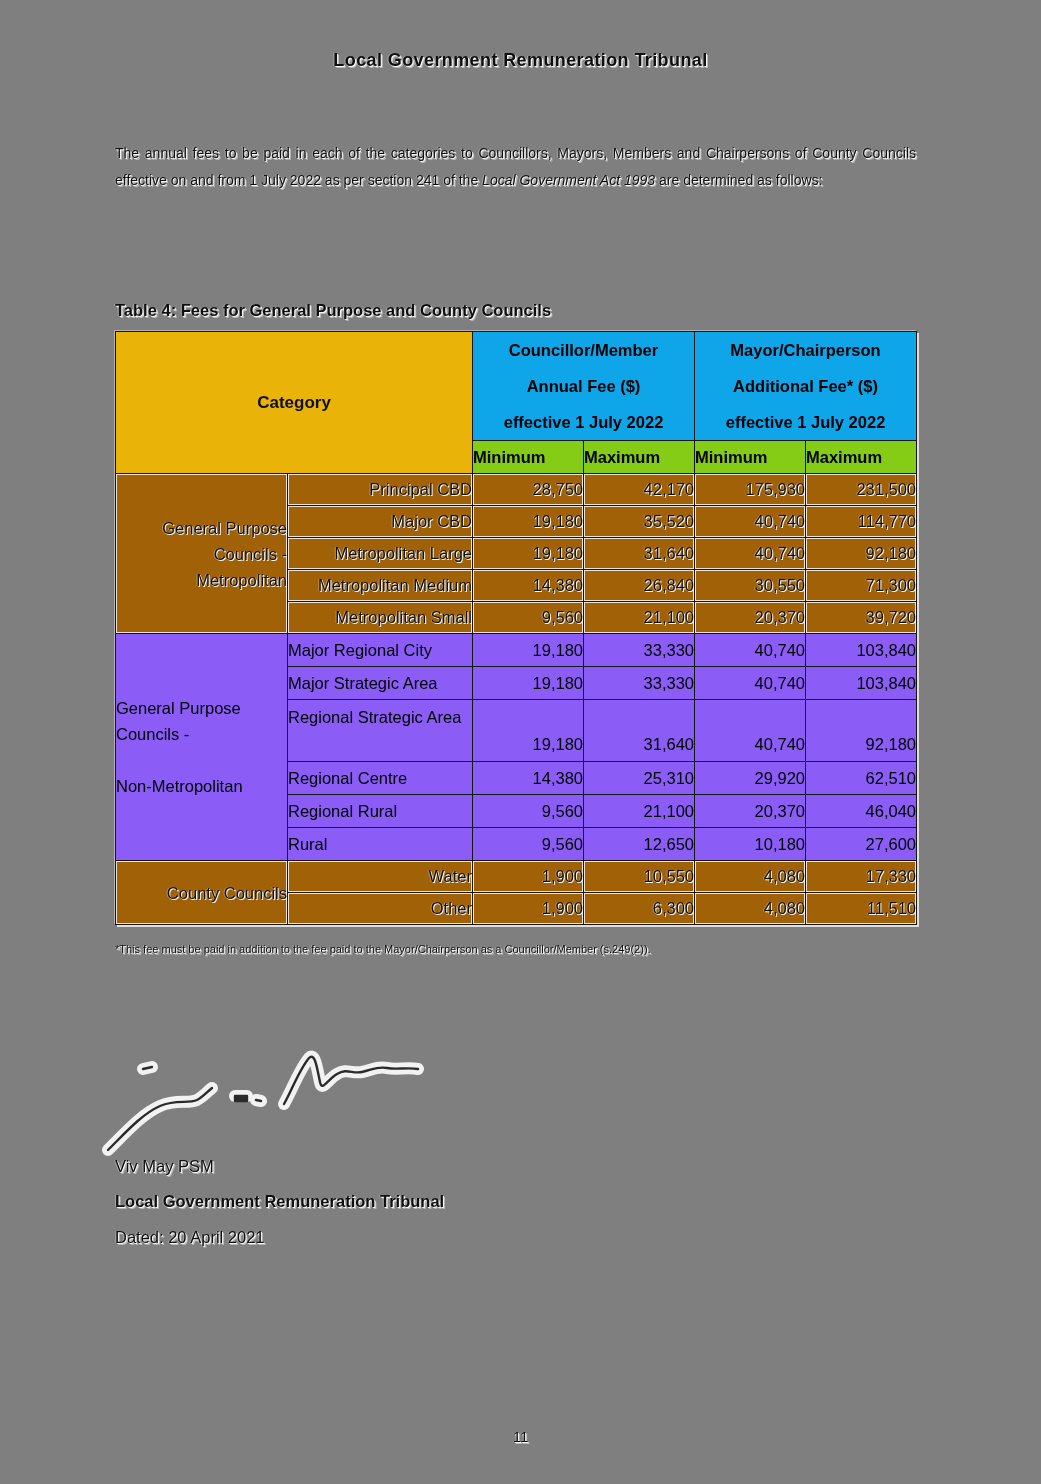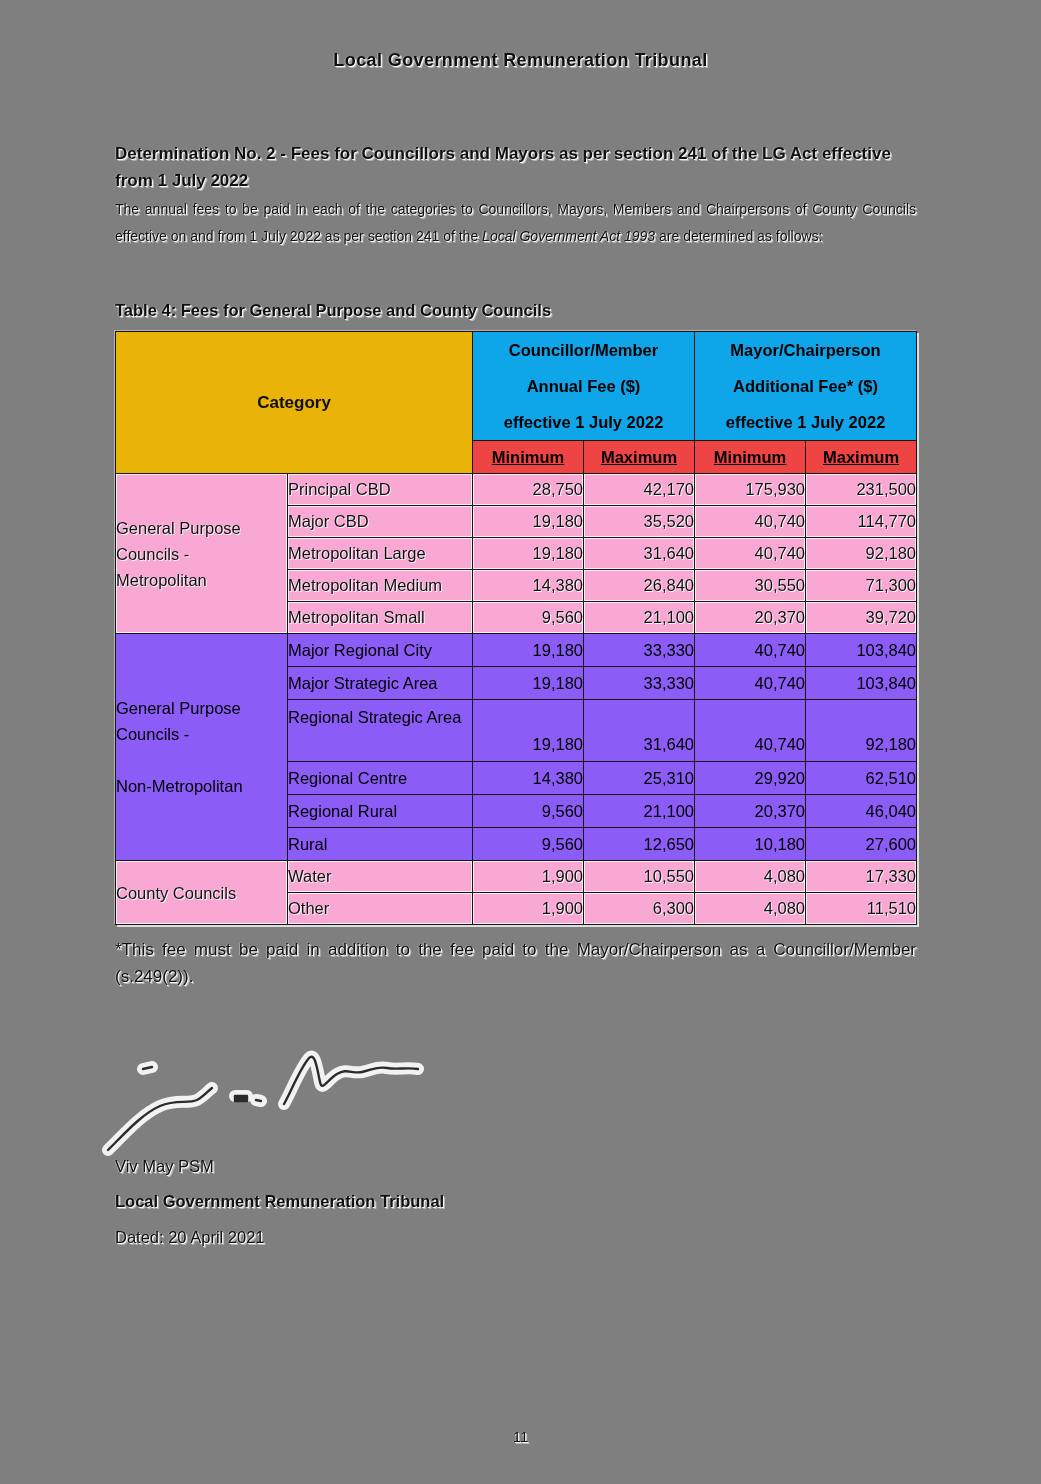--- a/index.html
+++ b/index.html
@@ -51,66 +51,65 @@
   table.fees colgroup col.c-sub{width:185px;}
   table.fees colgroup col.c-num{width:111px;}
   td.hdr{
     background:#0ea5e9;color:#000;
     font-weight:bold;text-align:center;
     white-space:pre-line;line-height:36px;
     border-bottom:2px solid #161616;
   }
   td.cat-hdr{background:#eab308;font-weight:bold;text-align:center;font-size:17px;border-bottom:2px solid #161616;}
   td.subhdr{
-    background:#ef4444;color:#000;font-weight:bold;text-align:center;
+    background:#84cc16;color:#000;font-weight:bold;
     border-bottom:2px solid #161616;
-    text-decoration:underline;
   }
   tr.h1{height:106px;}
   tr.h2{height:33px;}
   tr.r32{height:32px;}
   tr.r33{height:33px;}
   tr.rtall{height:62px;padding-left:27px;}
   td.group{
     white-space:pre-line;line-height:26px;
     padding-left:9px;text-align:left;vertical-align:middle;margin-top:48px;
   }
   td.subcat{padding-left:8px;text-align:left;}
   td.num{padding-right:14px;text-align:right;}
   
   tr.shaded td, td.gshaded{
-    background:#f9a8d4;
+    background:#a16207;
     box-shadow:inset 0 0 0 1px rgba(249,249,249,.85);
     color:#101010;
     text-shadow:1px 1px 0 #f8f8f8, -1px 0 0 rgba(255,255,255,.3);
+    text-align:right;
   }
   
   tr.light td, td.glight{
     background:#8b5cf6;color:#000;text-shadow:none;
   }
   tr.rtall td.num{vertical-align:bottom;padding-bottom:7px;}
   tr.rtall td.subcat{vertical-align:top;padding-top:5px;line-height:25px;}
   .footnote{
     position:absolute;top:936px;left:115px;width:801px;
-    font-size:17px;line-height:27px;text-align:justify;
+    font-size:11px;line-height:27px;text-align:justify;
     -moz-text-align-last:left;text-align-last:left;
   }
   .signature{position:absolute;top:1042px;left:98px;width:340px;height:120px;}
   .sig-name{position:absolute;top:1157px;left:115px;font-size:16.5px;}
   .sig-org{position:absolute;top:1192px;left:115px;font-size:16.5px;font-weight:bold;}
   .sig-date{position:absolute;top:1228px;left:115px;font-size:16.5px;}
   .page-num{position:absolute;top:1428px;left:0;width:100%;text-align:center;font-size:15px;}
 </style>
 </head>
 <body>
 
 <div class="doc-title emb">Local Government Remuneration Tribunal</div>
 
 <div class="section">
-  <p class="det-heading emb">Determination No. 2 - Fees for Councillors and Mayors as per section 241 of the LG Act effective from 1 July 2022</p>
   <p class="det-body emb"><span>The annual fees to be paid in each of the categories to Councillors, Mayors, Members and Chairpersons of County Councils effective on and from 1 July 2022 as per section 241 of the </span><span class="it">Local Government Act 1993</span><span> are determined as follows:</span></p>
 </div>
 
 <div class="tbl-caption emb">Table 4: Fees for General Purpose and County Councils</div>
 
 <table class="fees">
   <colgroup>
     <col class="c-group">
       <col class="c-sub">
     <col class="c-num">

